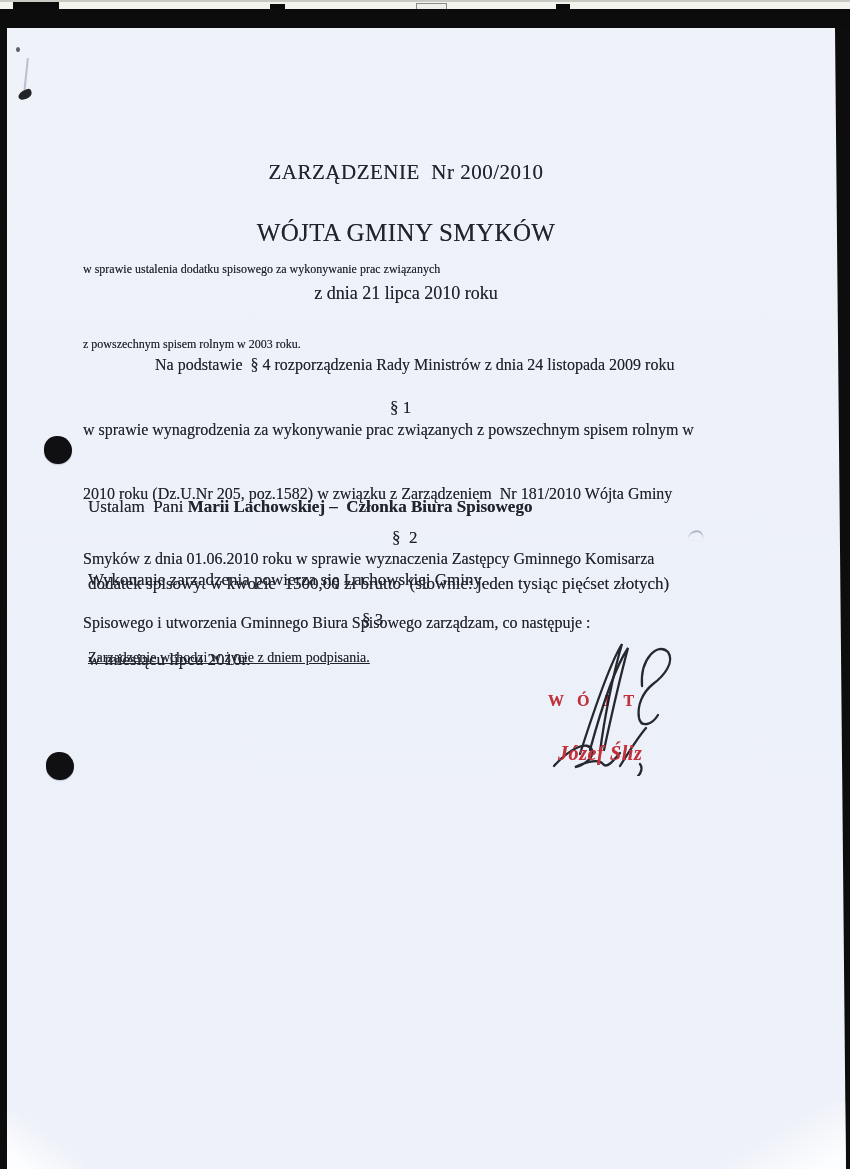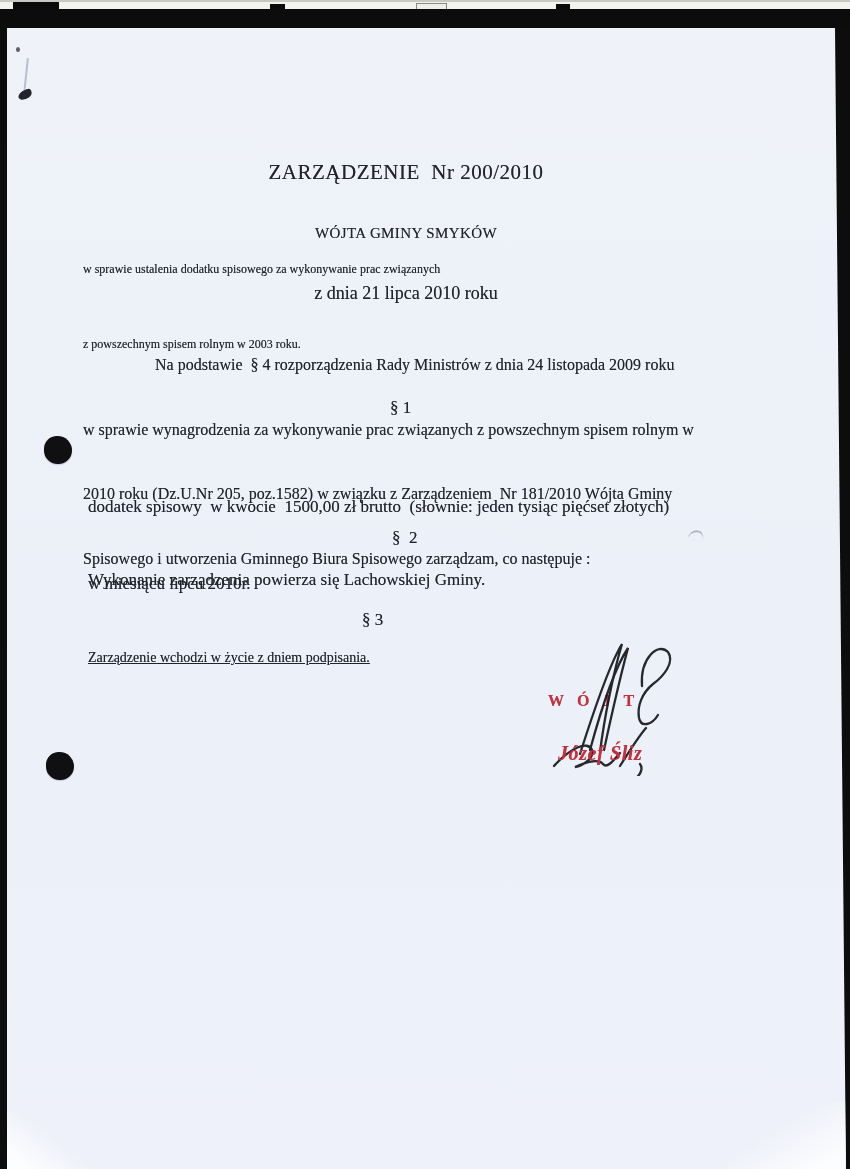--- a/index.html
+++ b/index.html
@@ -36,21 +36,21 @@
   .hole-2{left:39px;top:724px;}
   .pen-dot{position:absolute;left:9px;top:19px;width:4px;height:5px;background:#5b5f6b;border-radius:50%;}
   .pen-scratch{position:absolute;left:18px;top:30px;width:2px;height:36px;background:rgba(130,140,165,.5);transform:rotate(6deg);}
   .pen-blob{position:absolute;left:11px;top:62px;width:14px;height:9px;background:#23242a;border-radius:70% 30% 60% 40%;transform:rotate(-18deg);}
   .faint-mark{position:absolute;left:681px;top:502px;width:16px;height:9px;border-top:2px solid rgba(120,130,150,.55);border-radius:60% 40% 0 0/100% 100% 0 0;transform:rotate(8deg);}
 
   
   .txt{position:absolute;color:#22242c;white-space:pre;text-shadow:0 0 .5px rgba(25,28,40,.55);}
   .title-block{left:59px;top:96px;width:680px;text-align:center;}
   .title-l1{font-size:21px;line-height:25px;letter-spacing:.5px;}
-  .title-l2{font-size:15px;line-height:24px;letter-spacing:.4px;}
+  .title-l2{font-size:25px;line-height:24px;letter-spacing:.4px;}
   .title-l3{font-size:18px;line-height:24px;}
   .subject{left:76px;top:179px;font-size:12px;line-height:25px;}
   .legal{left:76px;top:255px;font-size:16px;line-height:21.5px;}
   .legal .indent{padding-left:72px;margin-top:28px;}
   .sec-heading{font-size:17px;}
   .h1{left:383px;top:370px;}
   .h2{left:385px;top:500px;}
   .h3{left:355px;top:582px;}
   .s1-body{left:81px;top:415px;font-size:17px;line-height:25.5px;}
   .s1-body b{font-weight:bold;}
@@ -92,26 +92,28 @@
 
     <div class="txt subject">
       <div>w sprawie ustalenia dodatku spisowego za wykonywanie prac związanych</div>
       <div>z powszechnym spisem rolnym w 2003 roku.</div>
     </div>
 
     <div class="txt legal">
       <div class="indent">Na podstawie  § 4 rozporządzenia Rady Ministrów z dnia 24 listopada 2009 roku</div>
       <div>w sprawie wynagrodzenia za wykonywanie prac związanych z powszechnym spisem rolnym w</div>
       <div>2010 roku (Dz.U.Nr 205, poz.1582) w związku z Zarządzeniem  Nr 181/2010 Wójta Gminy</div>
+      <div>Smyków z dnia 01.06.2010 roku w sprawie wyznaczenia Zastępcy Gminnego Komisarza</div>
       <div>Spisowego i utworzenia Gminnego Biura Spisowego zarządzam, co następuje :</div>
     </div>
 
     <div class="txt sec-heading h1">§ 1</div>
 
     <div class="txt s1-body">
+      <div><span>Ustalam  Pani </span><b>Marii Lachowskiej –  Członka Biura Spisowego</b></div>
       <div>dodatek spisowy  w kwocie  1500,00 zł brutto  (słownie: jeden tysiąc pięćset złotych)</div>
       <div>w miesiącu lipcu 2010r.</div>
     </div>
 
     <div class="txt sec-heading h2">§  2</div>
     <div class="txt s2-body">Wykonanie zarządzenia powierza się Lachowskiej Gminy.</div>
 
     <div class="txt sec-heading h3">§ 3</div>
     <div class="txt s3-body">Zarządzenie wchodzi w życie z dniem podpisania.</div>
 

